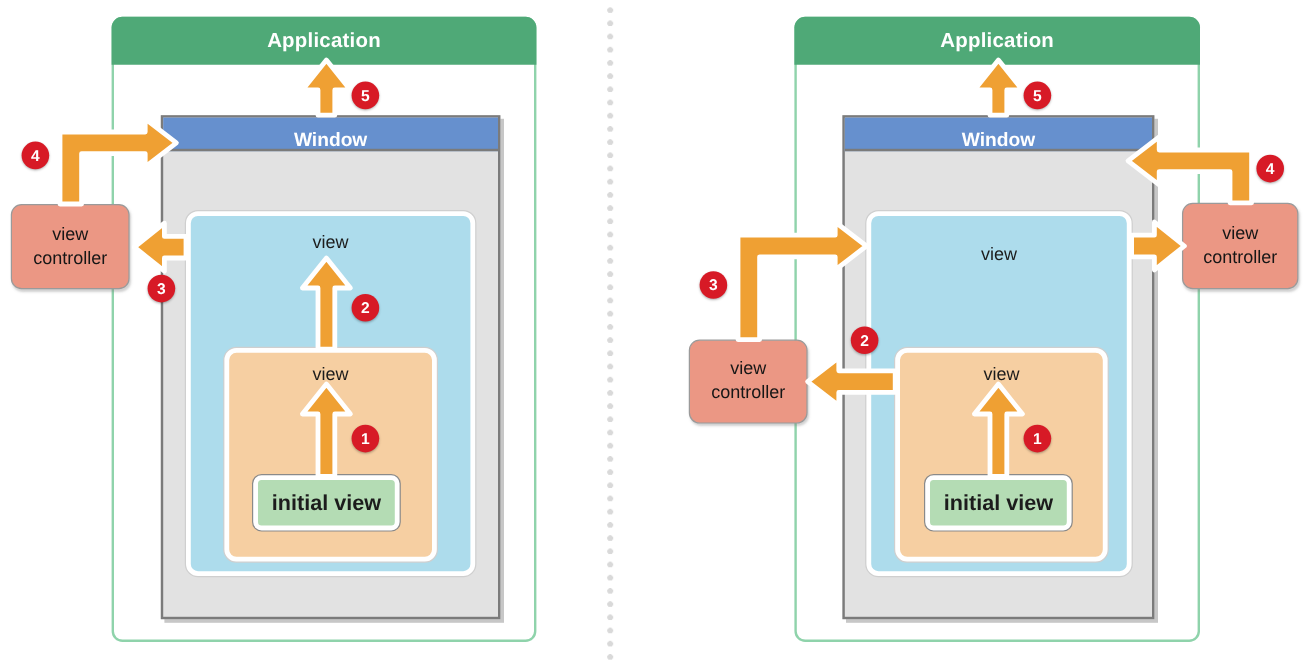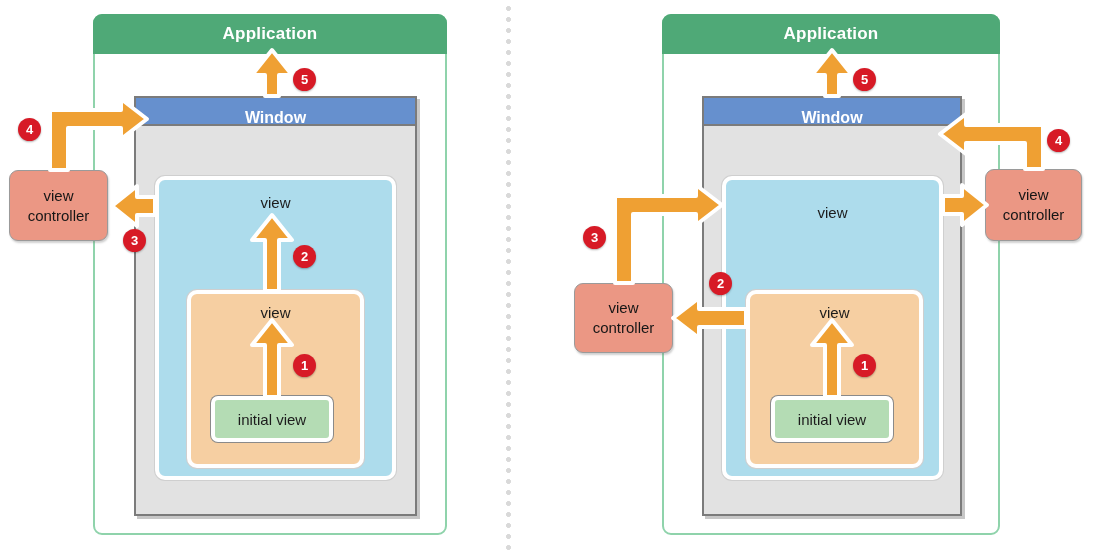--- a/index.html
+++ b/index.html
@@ -85,21 +85,21 @@
   }
   .view-label{
     position:absolute;
     width:100%;text-align:center;
     font-size:15px;color:#1c1c1c;
     font-weight:normal;
   }
   .vg-label{
     position:absolute;left:0;top:0;width:100%;height:100%;
     display:flex;align-items:center;justify-content:center;
-    font-size:15px;color:#1c1c1c;
+    font-size:18px;color:#1c1c1c;font-weight:bold;
   }
 
   
   .vc-box{
     position:absolute;
     background:#eb9784;
     border:1px solid #9a9a9a;
     border-radius:9px;
     box-sizing:border-box;
     display:flex;align-items:center;justify-content:center;

